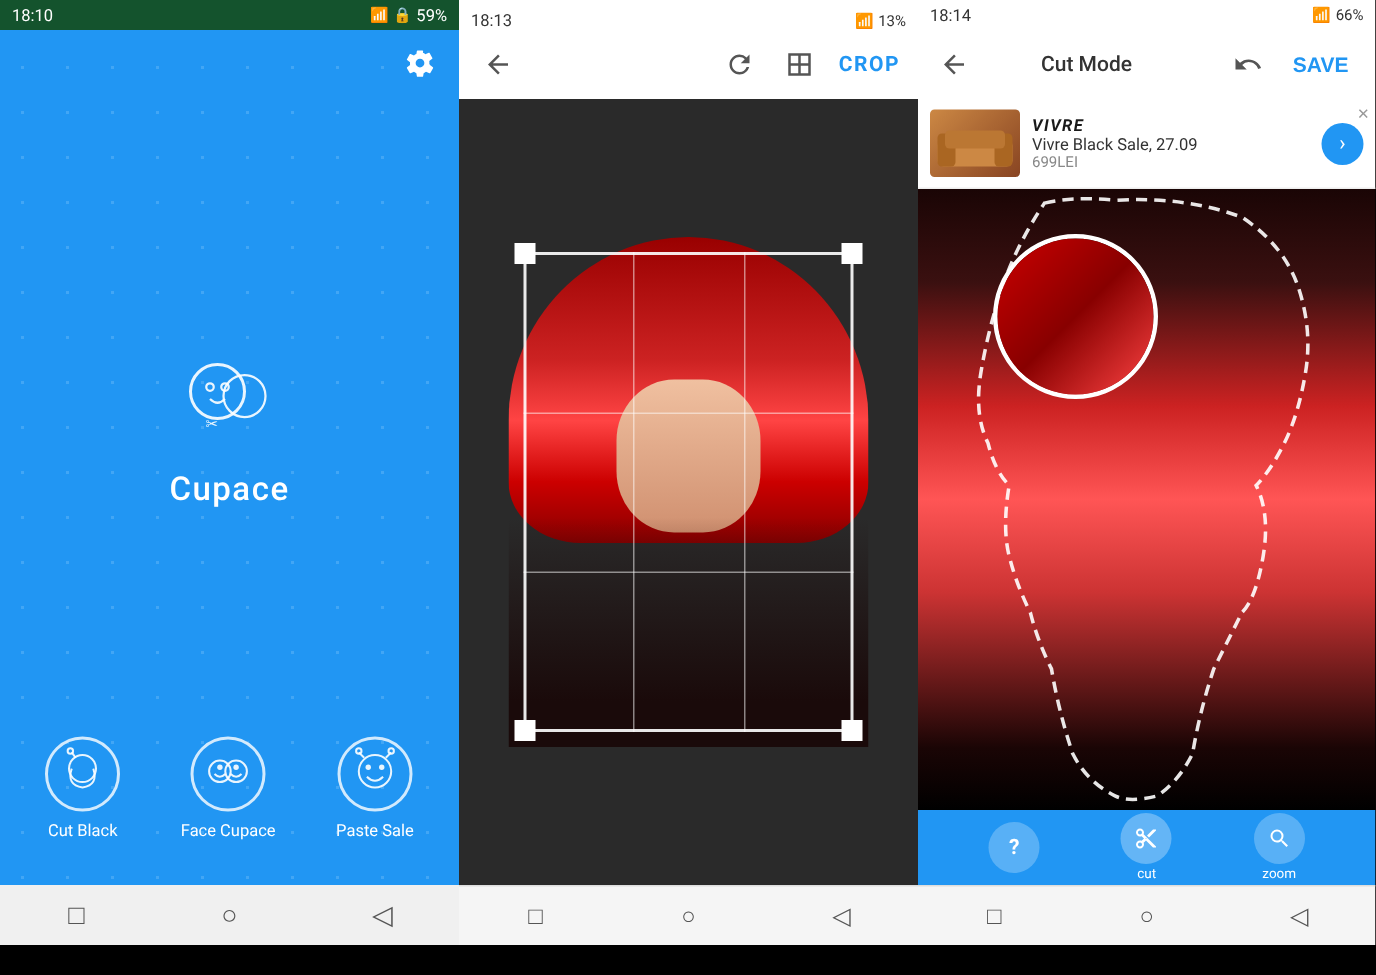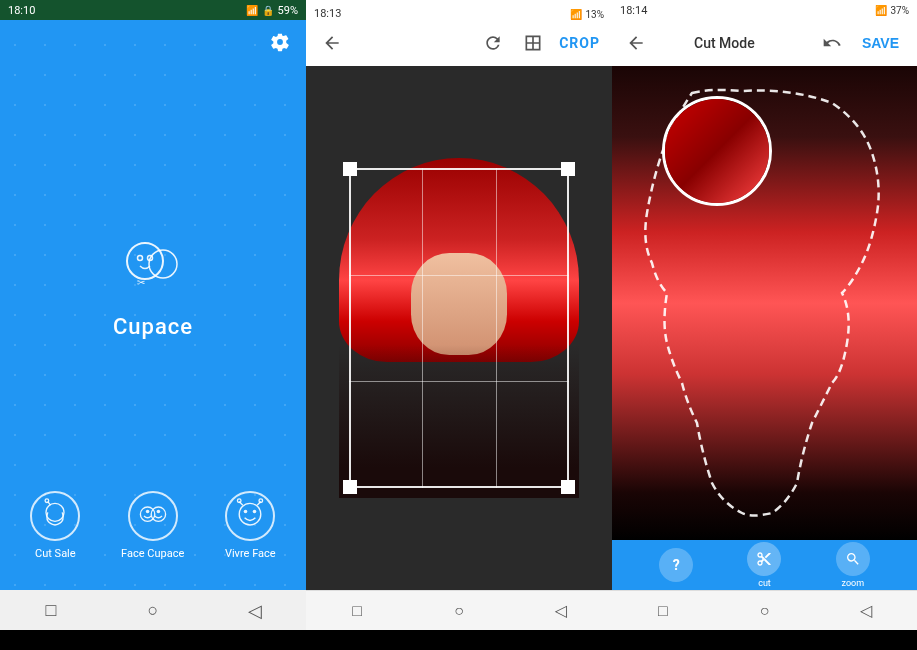--- a/index.html
+++ b/index.html
@@ -206,21 +206,21 @@
     <div class="panel1-actions">
       <div class="panel1-action-item">
         <div class="action-icon-circle">
           <svg viewBox="0 0 40 40" width="36" height="36">
             <circle cx="20" cy="16" r="10" fill="none" stroke="rgba(255,255,255,0.9)" stroke-width="1.5"></circle>
             <path d="M12 16 Q8 28 20 30 Q32 28 28 16" fill="none" stroke="rgba(255,255,255,0.9)" stroke-width="1.5"></path>
             <line x1="15" y1="8" x2="12" y2="4" stroke="rgba(255,255,255,0.9)" stroke-width="1.5"></line>
             <circle cx="11" cy="3" r="2" fill="none" stroke="rgba(255,255,255,0.9)" stroke-width="1.5"></circle>
           </svg>
         </div>
-        <span class="action-label">Cut Sale</span>
+        <span class="action-label">Cut Black</span>
       </div>
       <div class="panel1-action-item">
         <div class="action-icon-circle">
           <svg viewBox="0 0 40 40" width="36" height="36">
             <circle cx="14" cy="18" r="8" fill="none" stroke="rgba(255,255,255,0.9)" stroke-width="1.5"></circle>
             <circle cx="26" cy="18" r="8" fill="none" stroke="rgba(255,255,255,0.9)" stroke-width="1.5"></circle>
             <circle cx="14" cy="15" r="2" fill="rgba(255,255,255,0.9)"></circle>
             <circle cx="26" cy="15" r="2" fill="rgba(255,255,255,0.9)"></circle>
             <path d="M10 20 Q14 24 18 20" fill="none" stroke="rgba(255,255,255,0.9)" stroke-width="1.5"></path>
             <path d="M22 20 Q26 24 30 20" fill="none" stroke="rgba(255,255,255,0.9)" stroke-width="1.5"></path>
@@ -234,21 +234,21 @@
             <circle cx="20" cy="18" r="12" fill="none" stroke="rgba(255,255,255,0.9)" stroke-width="1.5"></circle>
             <circle cx="15" cy="15" r="2" fill="rgba(255,255,255,0.9)"></circle>
             <circle cx="25" cy="15" r="2" fill="rgba(255,255,255,0.9)"></circle>
             <path d="M14 22 Q20 28 26 22" fill="none" stroke="rgba(255,255,255,0.9)" stroke-width="1.5"></path>
             <path d="M12 8 L8 4" stroke="rgba(255,255,255,0.9)" stroke-width="1.5"></path>
             <path d="M28 8 L32 4" stroke="rgba(255,255,255,0.9)" stroke-width="1.5"></path>
             <circle cx="8" cy="3" r="2" fill="none" stroke="rgba(255,255,255,0.9)" stroke-width="1.5"></circle>
             <circle cx="32" cy="3" r="2" fill="none" stroke="rgba(255,255,255,0.9)" stroke-width="1.5"></circle>
           </svg>
         </div>
-        <span class="action-label">Vivre Face</span>
+        <span class="action-label">Paste Sale</span>
       </div>
     </div>
 
     <div class="panel1-nav" style="height:40px;background:#f0f0f0;display:flex;align-items:center;justify-content:space-around;position:relative;z-index:3;">
       <div class="nav-icon" style="font-size:18px;color:#555;">□</div>
       <div class="nav-icon" style="font-size:18px;color:#555;">○</div>
       <div class="nav-icon" style="font-size:18px;color:#555;">◁</div>
     </div>
   </div>
 
@@ -316,39 +316,59 @@
     </div>
   </div>
 
   <div class="panel3">
 
     <div class="status-bar" style="background:#fff;color:#333;width:100%;">
       <span style="color:#333;font-size:11px;padding:0 8px;">18:14</span>
       <div style="flex:1;"></div>
       <div class="sb-icons" style="padding-right:8px;">
         <span style="color:#333;font-size:10px;">📶</span>
-        <span style="color:#333;font-size:10px;">37%</span>
+        <span style="color:#333;font-size:10px;">66%</span>
       </div>
     </div>
 
     <div class="panel3-toolbar">
       <div class="toolbar-icon">
         <svg viewBox="0 0 24 24" fill="#555">
           <path d="M20 11H7.83l5.59-5.59L12 4l-8 8 8 8 1.41-1.41L7.83 13H20v-2z"></path>
         </svg>
       </div>
       <span class="cut-mode-label">Cut Mode</span>
       <div class="toolbar-icon">
         <svg viewBox="0 0 24 24" fill="#555">
           <path d="M12.5 8c-2.65 0-5.05.99-6.9 2.6L2 7v9h9l-3.62-3.62A7.03 7.03 0 0112.5 10c3.54 0 6.55 2.31 7.6 5.5l2.37-.78C21.08 11.03 17.15 8 12.5 8z"></path>
         </svg>
       </div>
       <button class="save-btn">SAVE</button>
     </div>
 
+    <div class="ad-banner">
+      <div class="ad-image">
+        
+        <svg viewBox="0 0 60 45" width="60" height="45">
+          <rect x="5" y="20" width="50" height="18" rx="4" fill="#CC8844"></rect>
+          <rect x="5" y="16" width="12" height="22" rx="3" fill="#AA6622"></rect>
+          <rect x="43" y="16" width="12" height="22" rx="3" fill="#AA6622"></rect>
+          <rect x="10" y="14" width="40" height="12" rx="3" fill="#BB7733"></rect>
+        </svg>
+      </div>
+      <div class="ad-brand">
+        <div style="display:flex;align-items:center;gap:6px;">
+          <span style="font-size:11px;font-weight:700;color:#1a1a1a;font-style:italic;letter-spacing:1px;">VIVRE</span>
+        </div>
+        <span style="font-size:11px;color:#333;">Vivre Black Sale, 27.09</span>
+        <span style="font-size:10px;color:#888;">699LEI</span>
+      </div>
+      <div class="ad-arrow">›</div>
+      <span class="ad-close">✕</span>
+    </div>
 
     <div class="panel3-content">
       <div style="width:100%;height:100%;position:relative;">
 
         <div style="width:100%;height:100%;background:linear-gradient(180deg,#1a0505 0%,#3a1010 15%,#CC2222 35%,#FF5555 50%,#CC3333 65%,#1a0505 90%,#000 100%);"></div>
 
         <svg class="dashed-outline-svg" viewBox="0 0 305 440">
 
           <path d="M80,10 Q100,5 130,8 Q180,5 220,20 Q250,40 260,70 Q270,100 265,130 Q260,160 250,180 Q240,200 230,210 Q240,230 235,260 Q230,290 220,300 Q210,320 200,340 Q190,370 185,400 Q175,420 160,430 Q140,435 130,430 Q110,420 100,400 Q90,370 85,340 Q75,320 70,300 Q60,280 55,260 Q50,240 55,210 Q45,200 40,180 Q30,160 35,130 Q40,100 50,70 Q60,40 80,10 Z" fill="none" stroke="white" stroke-width="2.5" stroke-dasharray="8,5" opacity="0.9"></path>
         </svg>

